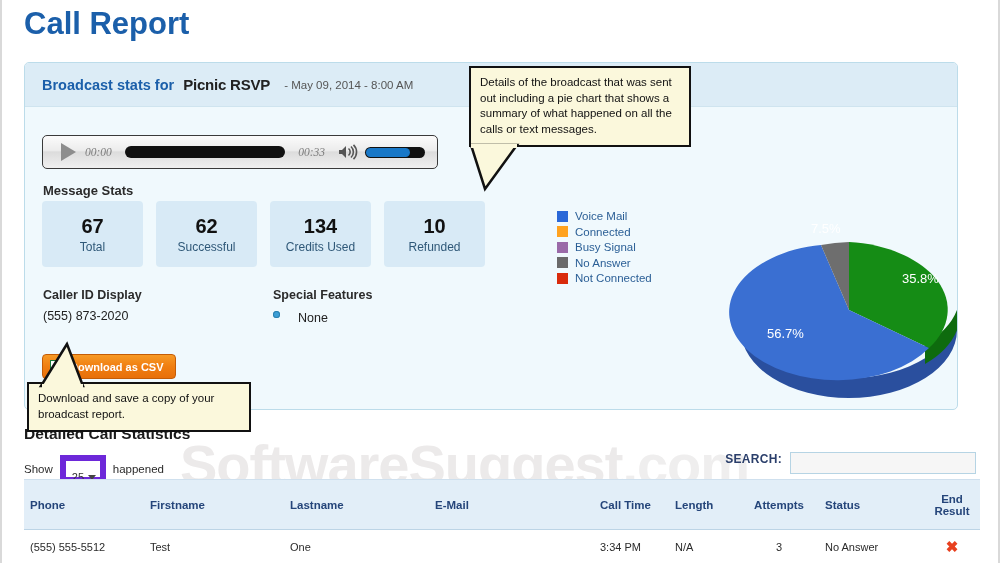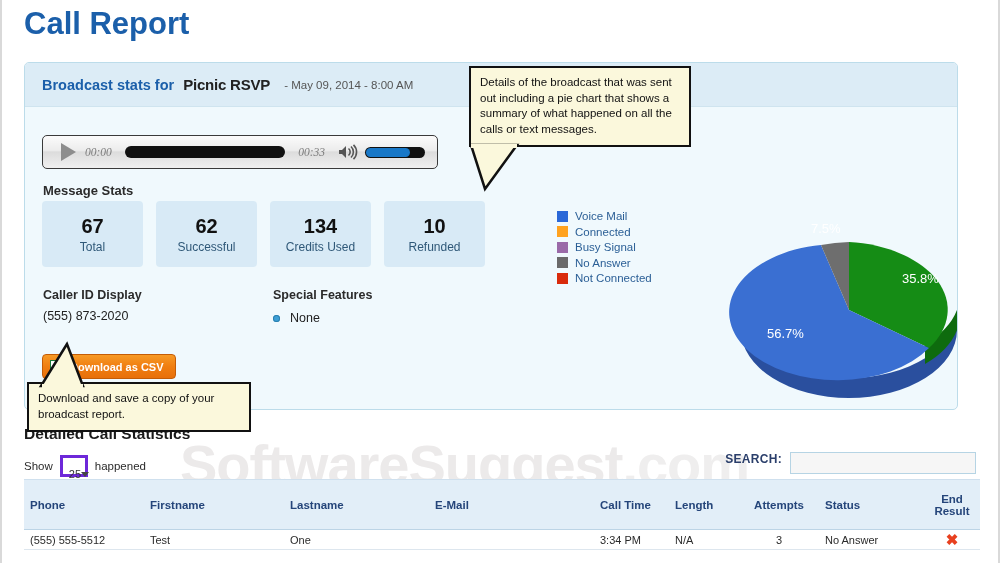--- a/index.html
+++ b/index.html
@@ -110,21 +110,21 @@
     align-items:center; justify-content:center;
   }
   .stat-num { font-size:20px; font-weight:bold; color:#111; line-height:22px; }
   .stat-lbl { font-size:12px; color:#2f5878; margin-top:3px; }
 
   
   #caller-id-block { position:absolute; left:18px; top:225px; }
   #spec-block { position:absolute; left:248px; top:225px; }
   .blk-ttl { font-size:12.5px; font-weight:bold; color:#2b2b2b; }
   .blk-val { font-size:12.5px; color:#222; margin-top:7px; }
-  .bullet-row { display:flex; align-items:center; margin-top:9px; }
+  .bullet-row { display:flex; align-items:flex-start; margin-top:9px;gap:8px; }
   .bullet {
     width:7px; height:7px; border-radius:50%;
     background:#3c9fd6; margin-right:10px;
     box-shadow:0 0 0 1px #2a7fae inset;
   }
   .bullet-txt { font-size:12.5px; color:#222; }
 
   
   #csv-btn {
     position:absolute; left:17px; top:291px;
@@ -171,22 +171,22 @@
     position:absolute; left:22px; top:425px;
     font-size:15.5px; font-weight:bold; color:#1a1a1a;
     z-index:3;
   }
   #show-entries {
     position:absolute; left:22px; top:455px;
     display:flex; align-items:center; gap:7px; z-index:3;
   }
   .se-txt { font-size:11.5px; color:#2b2b2b; }
   #entries-select {
-    width:28px; height:19px;
-    border:3px solid #6d28d9; background:#fff;
+    width:46px; height:19px;
+    border:6px solid #6d28d9; background:#fff;
     display:flex; align-items:center; justify-content:space-between;
     padding:16px 4px 0 6px;
     font-size:11px; color:#333;
     cursor:pointer;
   }
   .caret {
     width:0;height:0;border-left:4px solid transparent;border-right:4px solid transparent;
     border-top:5px solid #444;
   }
   #search-area {
@@ -212,21 +212,21 @@
     border-top:1px solid #cfe0ee;
     border-bottom:1px solid #bcd4e6;
     color:#25457a; font-size:11.5px; font-weight:bold;
     height:50px; padding:0 6px;
     text-align:left; vertical-align:middle;
   }
   #tbl thead th.ctr { text-align:center; }
   #tbl thead th.rt { text-align:center;margin-top:40px; }
   #tbl tbody td {
     font-size:11px; color:#2b2b2b;
-    height:20px; padding:0 6px;
+    height:34px; padding:0 6px;
     border-bottom:1px solid #dde6ee;
     vertical-align:middle;
     background:#fff;
   }
   #tbl tbody td.ctr { text-align:center; }
   .xmark { color:#e8401f; font-size:15px; font-weight:bold; }
 </style>
 </head>
 <body>
 

